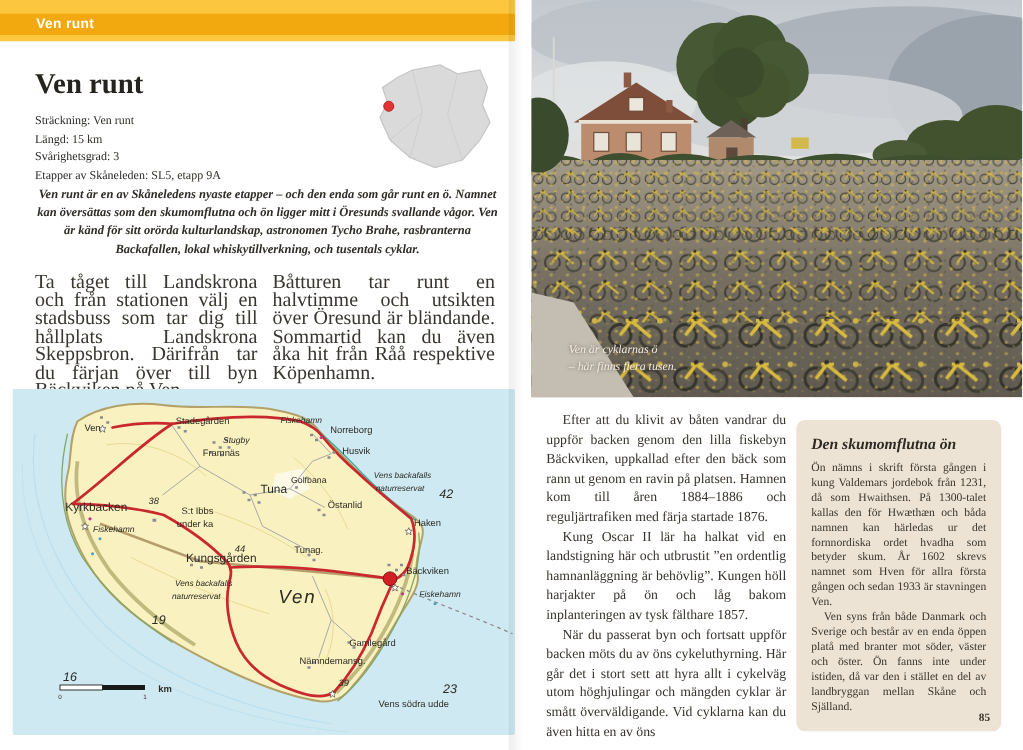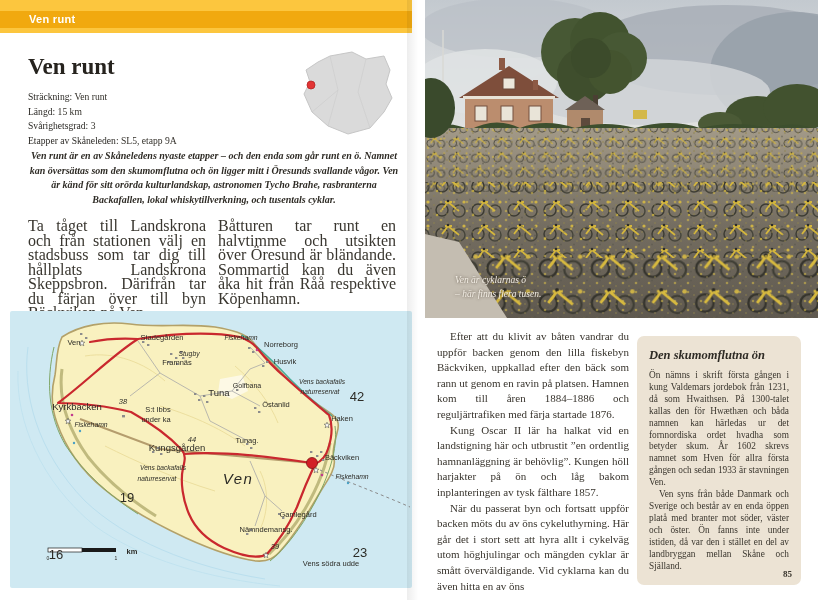--- a/index.html
+++ b/index.html
@@ -26,21 +26,21 @@
   .mapbox { position:absolute; left:10px; top:311px; width:402px; height:277px; }
   .mapbox svg { position:absolute; left:0; top:0; }
   .map-labels { position:absolute; left:0; top:0; width:402px; height:277px; }
   .map-labels span { position:absolute; transform:translate(-50%,-50%); white-space:nowrap;
                      font-family:"Liberation Sans",sans-serif; color:#2c2b26; }
   .lbl-place { font-size:7.5px; }
   .lbl-place-lg { font-size:9.5px; }
   .lbl-place-sm { font-size:7px; }
   .lbl-italic-sm { font-size:6.8px; font-style:italic; color:#45423a; }
   .lbl-reserve { font-size:6.6px; font-style:italic; color:#4e5a43; }
-  .lbl-sea-num { font-size:13px; color:#2e8fb5;text-align:right; }
+  .lbl-sea-num { font-size:10px; font-style:italic; color:#2e8fb5;text-align:right; }
   .lbl-land-num { font-size:7.5px; font-style:italic; color:#33312c; }
   .lbl-ven-big { font-size:15px; font-style:italic; color:#3b3a33; letter-spacing:1.5px; }
   .lbl-scale-km { font-size:7.5px; font-weight:bold; color:#111; }
   .lbl-scale-tick { font-size:5px; color:#111; }
 
   
   .gutter { position:absolute; left:407px; top:0; width:16px; height:600px;
             background:linear-gradient(90deg, rgba(0,0,0,.07), rgba(0,0,0,0) 70%); }
 
   
@@ -254,21 +254,21 @@
       <span class="lbl-land-num" style="left: 113px; top: 90px;">38</span>
 
       <span class="lbl-land-num" style="left: 182px; top: 128px;">44</span>
 
       <span class="lbl-land-num" style="left: 265px; top: 235px;">39</span>
 
       <span class="lbl-sea-num" style="left: 347px; top: 85px;">42</span>
 
       <span class="lbl-sea-num" style="left: 117px; top: 186px;">19</span>
 
-      <span class="lbl-sea-num" style="left: 46px; top: 231px; margin-top: 12px;">16</span>
+      <span class="lbl-sea-num" style="left: 46px; top: 231px;">16</span>
 
       <span class="lbl-sea-num" style="left: 350px; top: 241px;">23</span>
 
       <span class="lbl-scale-km" style="left: 122px; top: 240px;">km</span>
 
       <span class="lbl-scale-tick" style="left: 38px; top: 247px;">0</span>
 
       <span class="lbl-scale-tick" style="left: 106px; top: 247px;">1</span>
     </div>
 </div>

